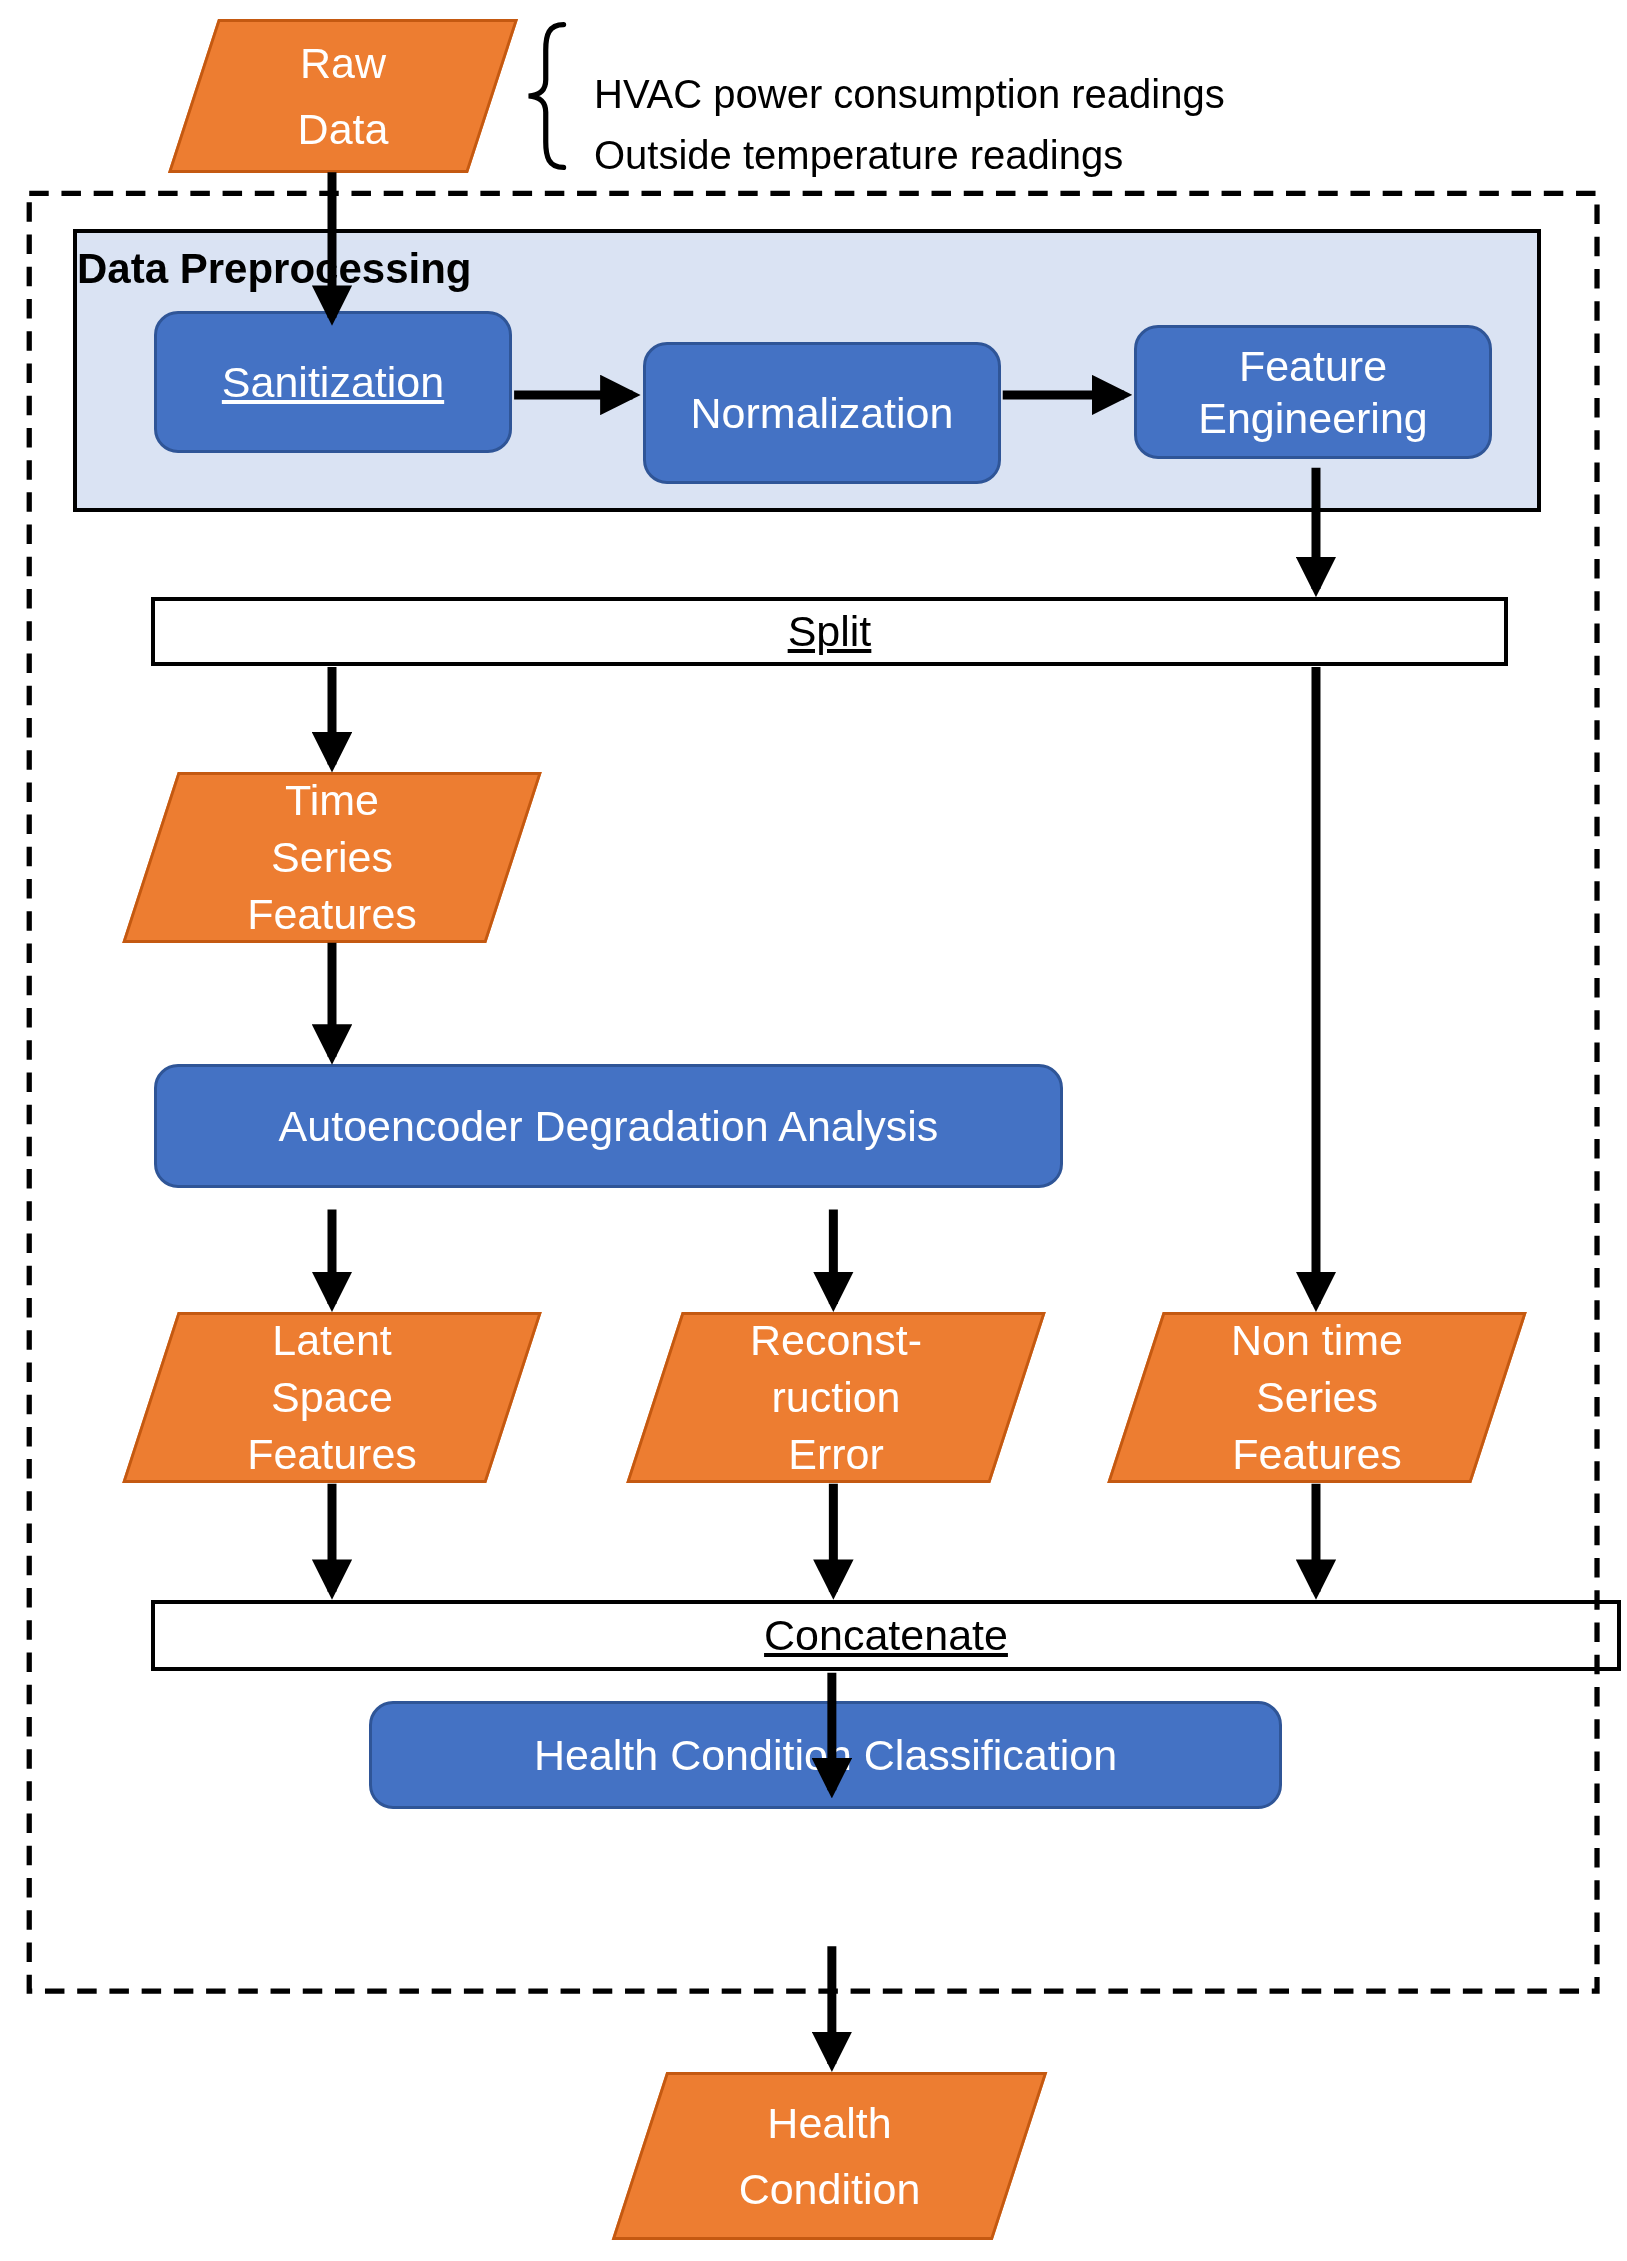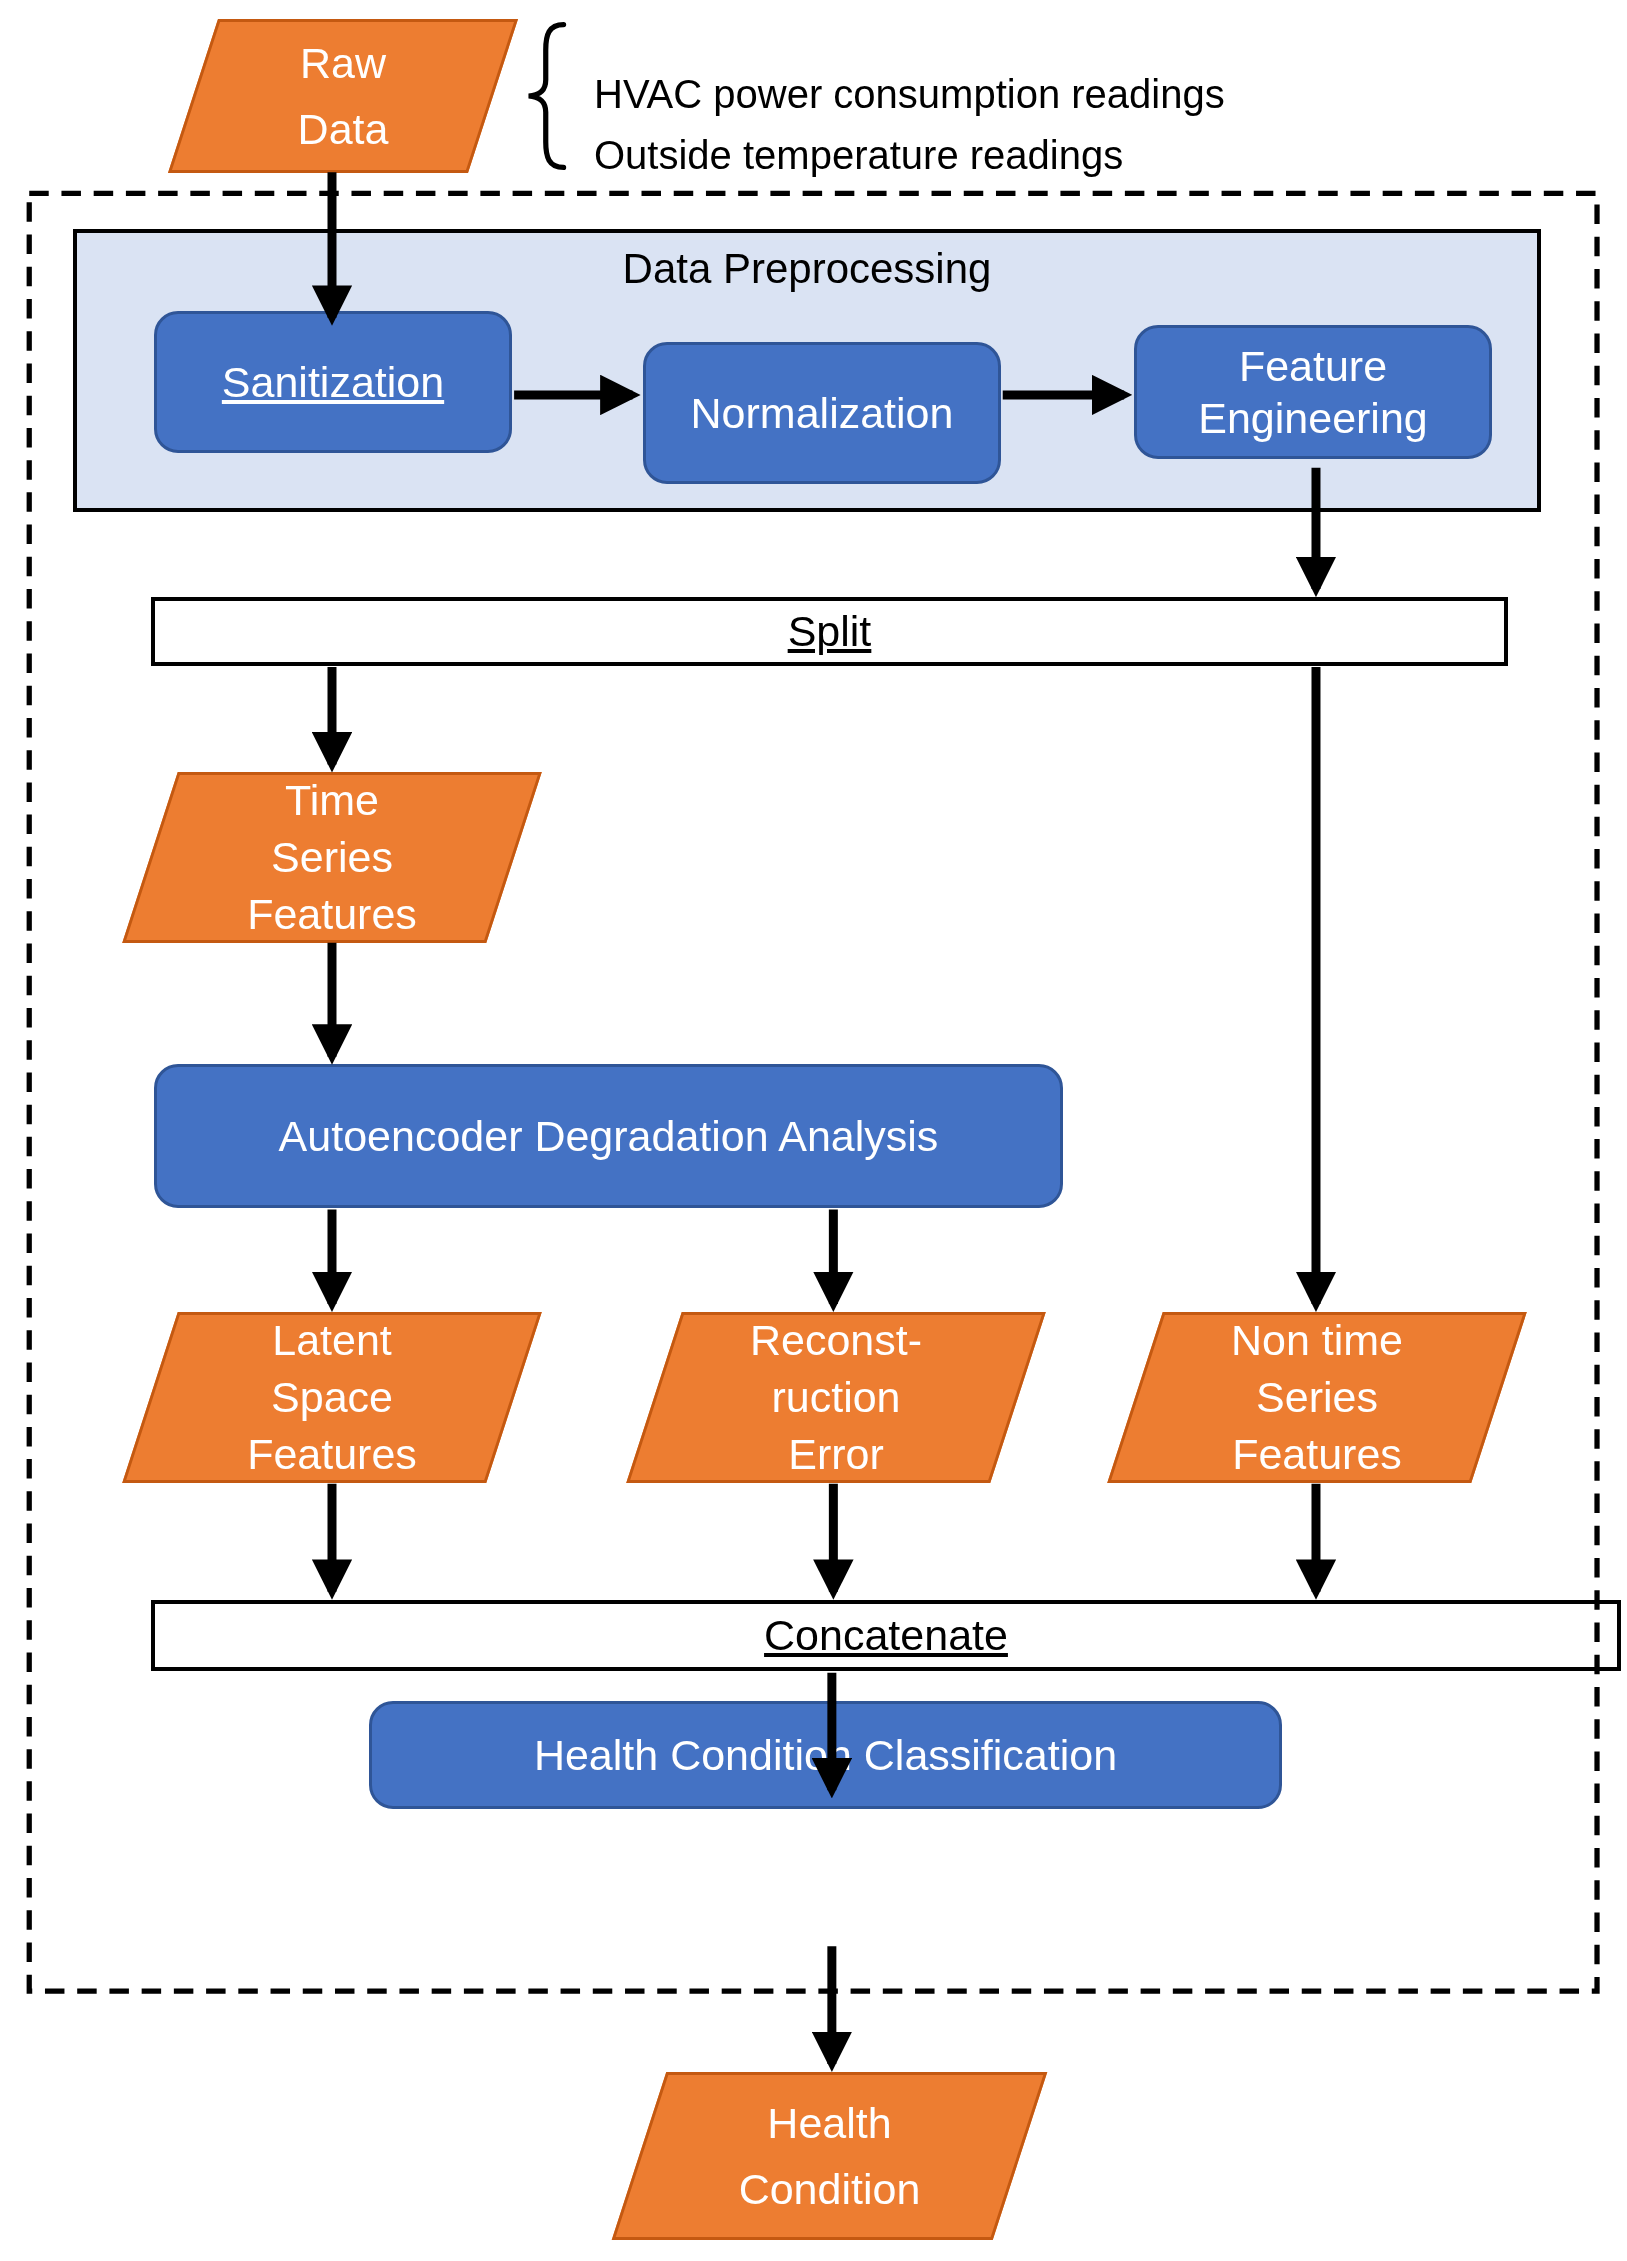--- a/index.html
+++ b/index.html
@@ -50,21 +50,21 @@
   }
 
   .panel {
     position:absolute;
     background:var(--panel-fill);
     border:4.5px solid var(--outline);
     box-sizing:border-box;
   }
   .panel-title {
     position:absolute; left:0; right:0; top:12px;
-    text-align:center; font-size:42px; color:var(--text-dark);
+    text-align:left; font-size:42px; color:var(--text-dark);font-weight:bold;
   }
 
   .annotation {
     position:absolute; color:var(--text-dark);
     font-size:40px; line-height:61px; white-space:nowrap;margin-top:41px;
   }
 
   #connector-layer { position:absolute; left:0; top:0; pointer-events:none; }
   #connector-layer line.conn { stroke:var(--outline); stroke-width:12; }
   #connector-layer rect.dashed { fill:none; stroke:var(--outline); stroke-width:7; }
@@ -114,21 +114,21 @@
 </div>
 
 <div class="pgram" style="left:150px; top:772px; width:364px; height:171px;">
   <div class="inner">
     <div>Time</div>
     <div>Series</div>
     <div>Features</div>
   </div>
 </div>
 
-<div class="bluebox" style="left:154px; top:1064px; width:909px; height:144px;">
+<div class="bluebox" style="left:154px; top:1064px; width:909px; height:124px;">
   <span>Autoencoder Degradation Analysis</span>
 </div>
 
 <div class="pgram" style="left:150px; top:1312px; width:364px; height:171px;">
   <div class="inner">
     <div>Latent</div>
     <div>Space</div>
     <div>Features</div>
   </div>
 </div>

